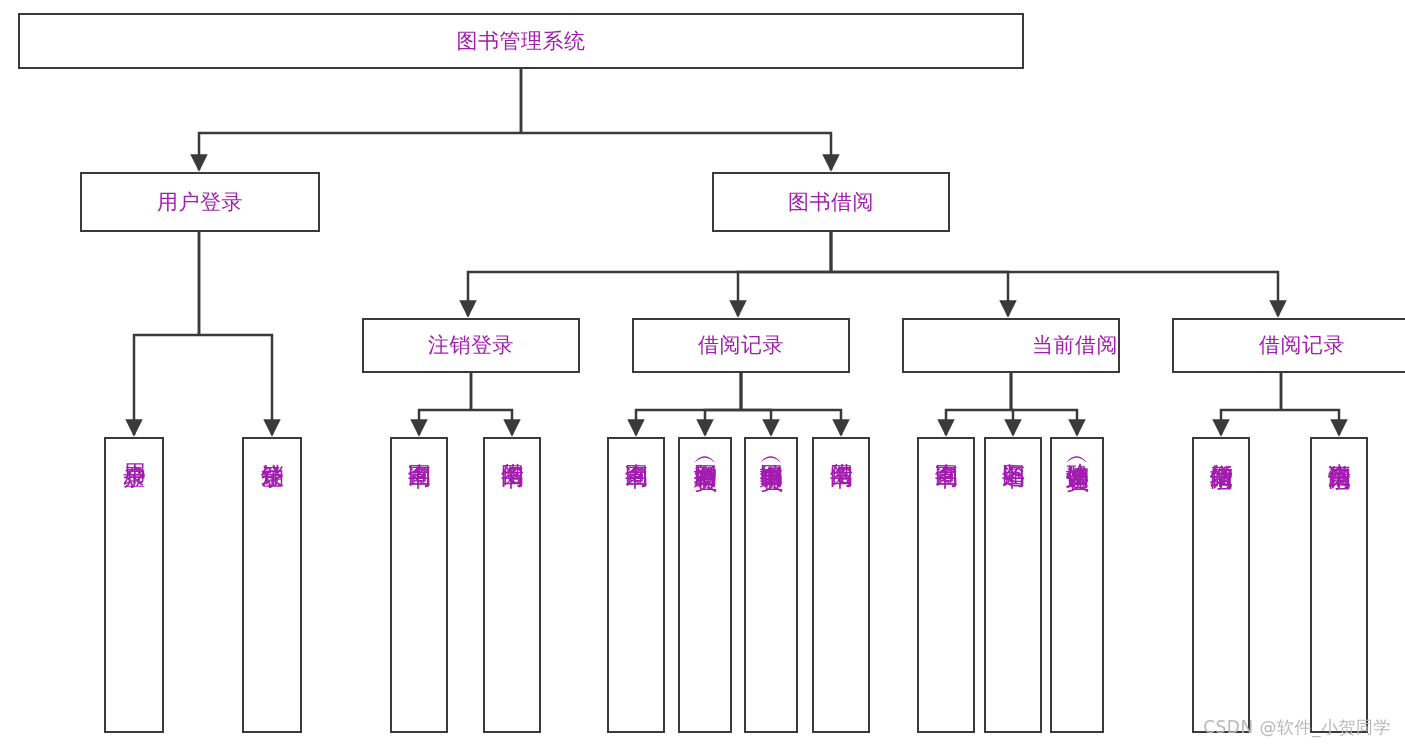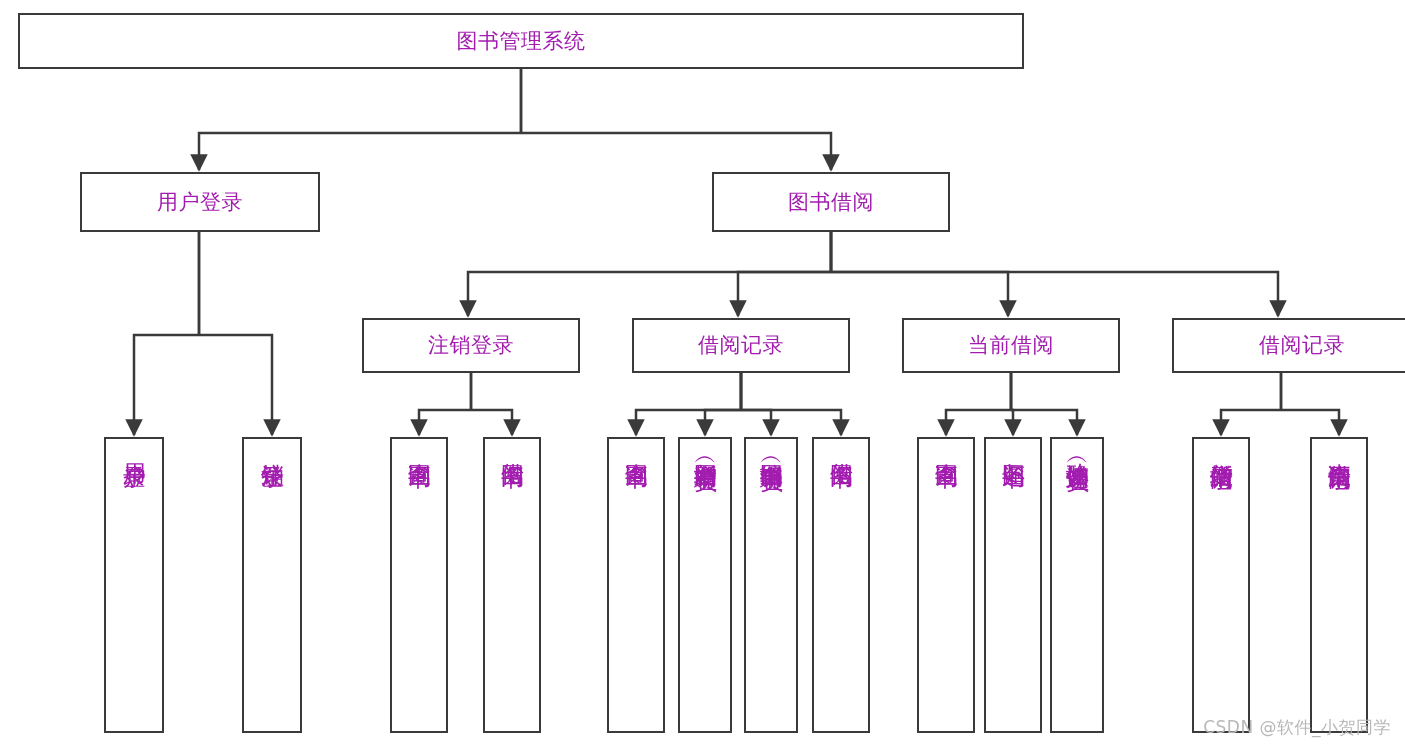--- a/index.html
+++ b/index.html
@@ -130,21 +130,21 @@
       </div>
       <div class="node horiz" style="left: 712px; top: 172px; width: 238px; height: 60px;">
         <span class="label">图书借阅</span>
       </div>
       <div class="node horiz" style="left: 362px; top: 318px; width: 218px; height: 55px;">
         <span class="label">注销登录</span>
       </div>
       <div class="node horiz" style="left: 632px; top: 318px; width: 218px; height: 55px;">
         <span class="label">借阅记录</span>
       </div>
-      <div class="node horiz" style="left: 902px; top: 318px; width: 218px; height: 55px;">
+      <div class="node horiz" style="left: 902px; top: 318px; width: 218px; height: 55px; justify-content: flex-end;">
         <span class="label">当前借阅</span>
       </div>
       <div class="node horiz" style="left: 1172px; top: 318px; width: 260px; height: 55px;">
         <span class="label">借阅记录</span>
       </div>
       <div class="node vert" style="left: 104px; top: 437px; width: 60px; height: 296px;">
         <span class="label">用户登录</span>
       </div>
       <div class="node vert" style="left: 242px; top: 437px; width: 60px; height: 296px;">
         <span class="label">注销登录</span>

